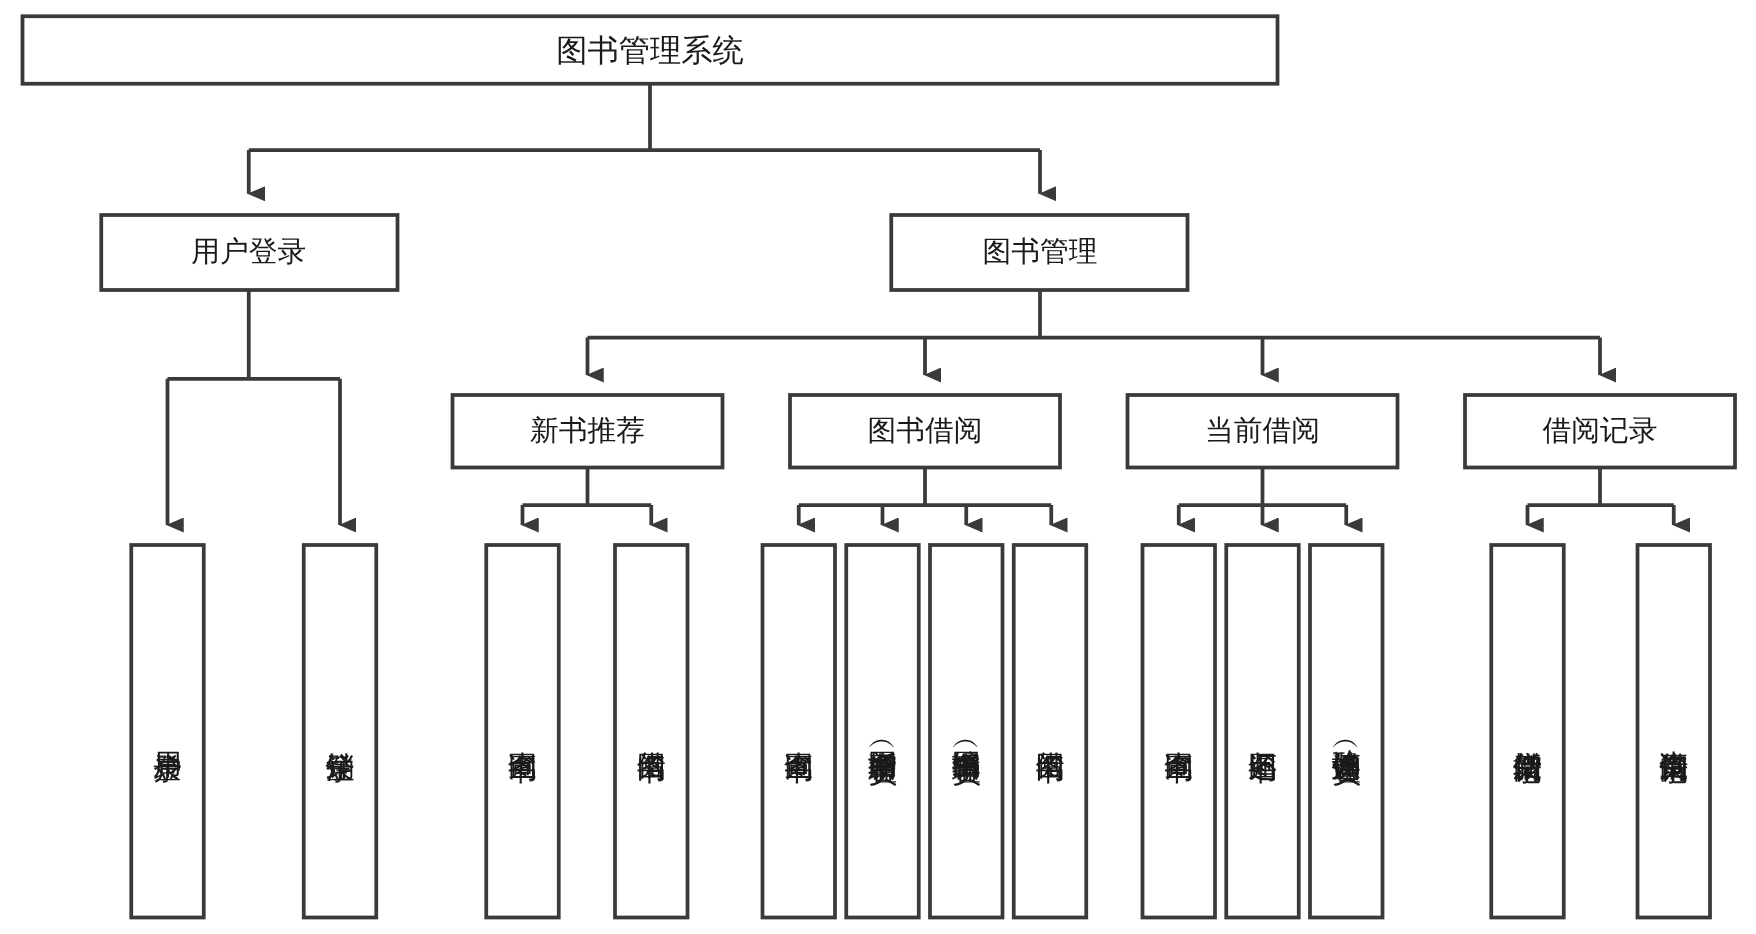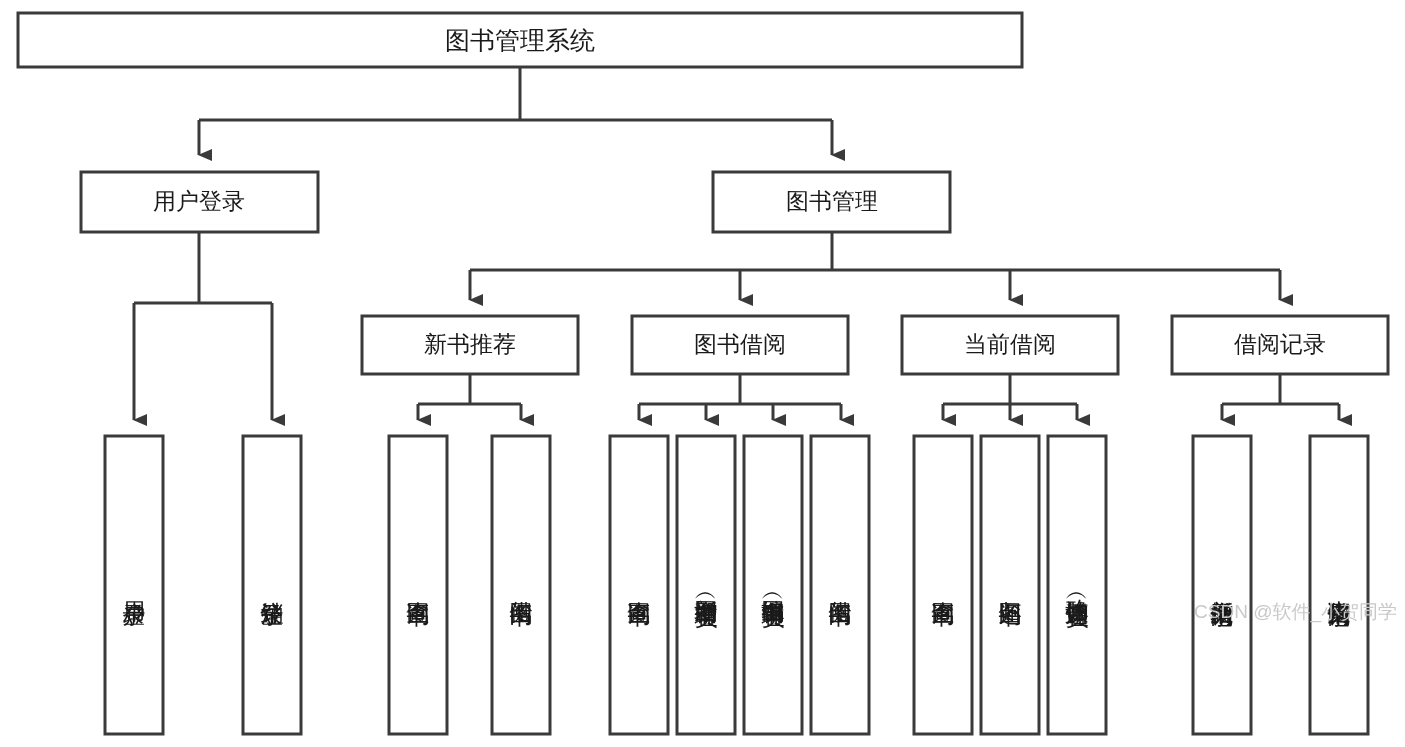--- a/index.html
+++ b/index.html
@@ -251,14 +251,13 @@
     </g>
     <g>
       <rect class="vnode-box" x="1310" y="436" width="58" height="298"></rect>
       <foreignObject x="1310" y="436" width="58" height="298">
         <div xmlns="http://www.w3.org/1999/xhtml" class="vlabel">查询借阅记录</div>
       </foreignObject>
     </g>
 
   </svg>
 
-  <div class="watermark">CSDN @软件_小贺同学</div>
 </div>
 
 </body></html>

